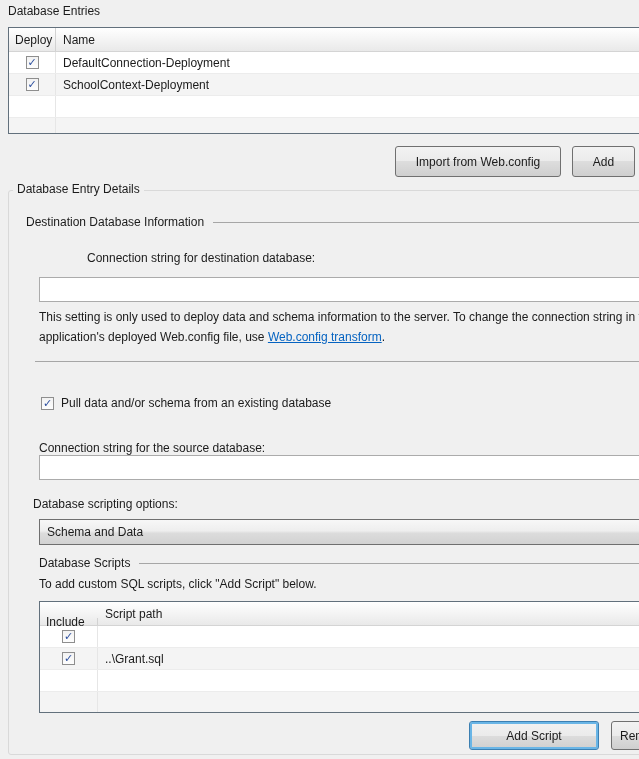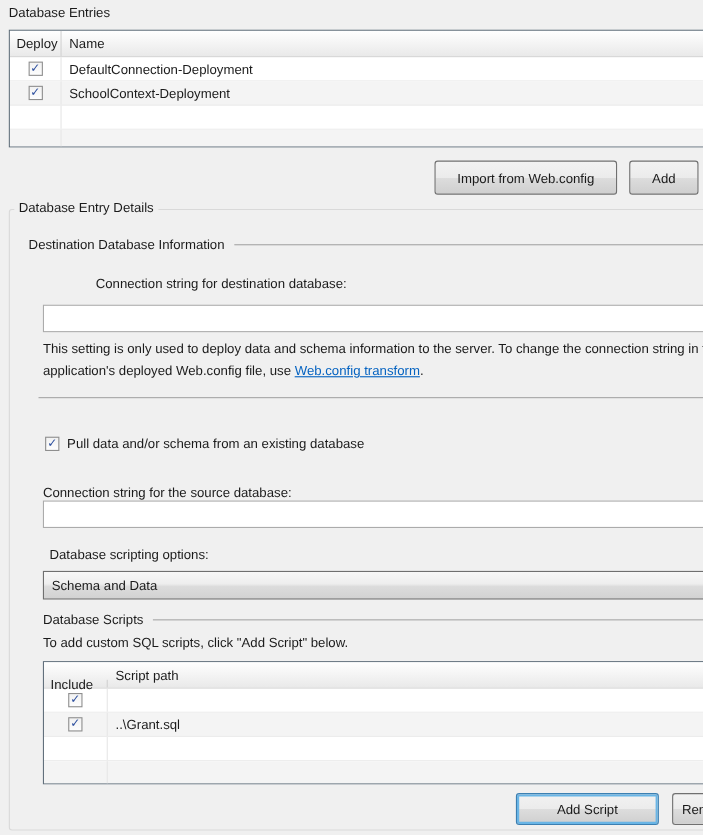--- a/index.html
+++ b/index.html
@@ -118,21 +118,21 @@
   </div>
   <div style="position:absolute;left:32px;top:205px;display:flex;align-items:center;gap:7px;">
     <div class="cb">
         <span>✓</span>
       </div>
     <span style="white-space:nowrap;">Pull data and/or schema from an existing database</span>
   </div>
   <div class="lbl" style="left:30px;top:250px;">Connection string for the source database:</div>
   <input class="input" style="left: 30px; top: 264px; width: 670px;" value="">
 
-  <div class="lbl" style="left:36px;top:306px;">Database scripting options:</div>
+  <div class="lbl" style="left:24px;top:306px;">Database scripting options:</div>
   <div class="combo" style="left:30px;top:328px;width:670px;">
     <span>Schema and Data</span>
   </div>
 
   <div class="sect-heading" style="left:30px;top:365px;">
     <span>Database Scripts</span>
     <div class="rule"></div>
   </div>
   <div class="lbl" style="left:30px;top:386px;">To add custom SQL scripts, click "Add Script" below.</div>
 

